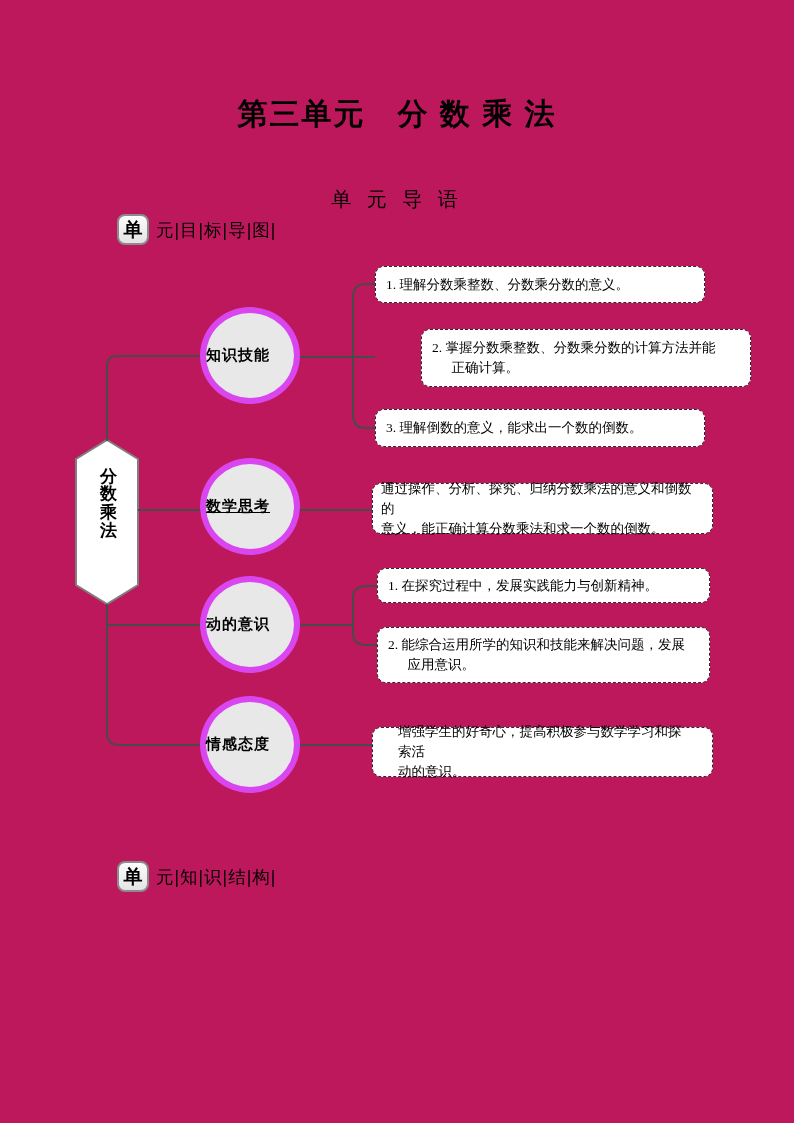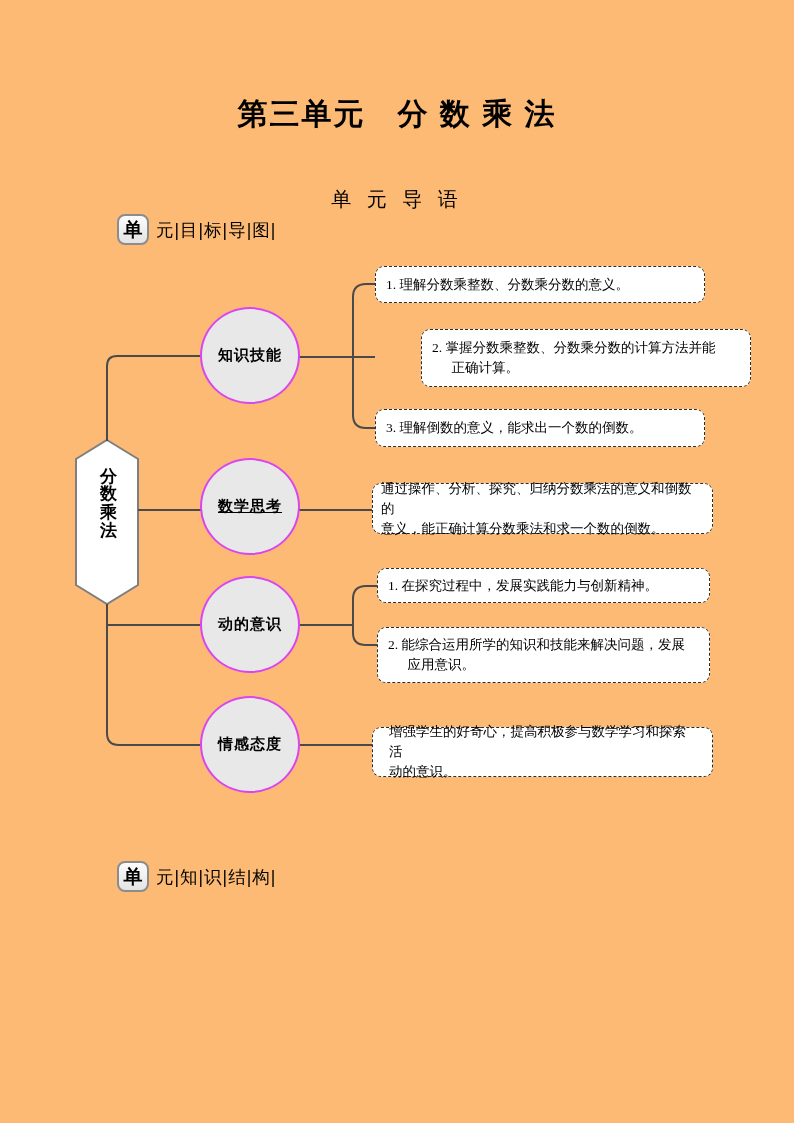--- a/index.html
+++ b/index.html
@@ -1,17 +1,17 @@
 <!DOCTYPE html>
 <html><head>
 <meta charset="utf-8">
 <style>
   html,body { margin:0; padding:0; background:#ffffff; }
   .page {
-    position:relative; width:794px; height:1123px; background:#fdba74;
+    position:relative; width:794px; height:1123px; background:#be185d;
     font-family:"Liberation Sans","DejaVu Sans",sans-serif; color:#000;
     overflow:hidden;
   }
   .title {
     position:absolute; top:94px; left:0; width:100%; margin:0;
     text-align:center; font-size:30px; font-weight:bold; letter-spacing:2px;
   }
   .subtitle {
     position:absolute; top:186px; left:0; width:100%;
     text-align:center; font-size:20px; letter-spacing:5px;
@@ -24,22 +24,22 @@
     width:28px; height:27px; border:2px solid #8c8c8c; border-radius:8px;
     background:linear-gradient(180deg,#fcfcfc,#e4e4e4);
     font-size:19px; font-weight:bold;
   }
   .section-label { font-size:17.5px; letter-spacing:1px; }
 
   .diagram-svg { position:absolute; left:0; top:0; z-index:1; }
 
   .ellipse {
     position:absolute; width:100px; height:97px; border-radius:50%;
-    background:#e8e8e8; border:2px solid #d946ef; box-sizing:border-box;
-    display:flex; align-items:center; justify-content:center;
+    background:#e8e8e8; border:6px solid #d946ef; box-sizing:border-box;
+    display:flex; align-items:center; 
     font-weight:bold; font-size:15px; letter-spacing:1px; z-index:2;
   }
   .e1 { left:200px; top:307px; }
   .e2 { left:200px; top:458px;text-decoration:underline; }
   .e3 { left:200px; top:576px; }
   .e4 { left:200px; top:696px; }
 
   .hex-label {
     position:absolute; left:97px; top:453px; z-index:2;
     writing-mode:vertical-rl; text-orientation:upright;
@@ -53,21 +53,21 @@
     font-size:13.5px; line-height:20px;
   }
   .dbox span { white-space:pre-line; display:block; }
   .hang span { padding-left:1.45em; text-indent:-1.45em;font-family:Liberation Serif, serif; }
   .b1 { left:375px; top:266px; width:330px; height:37px; }
   .b2 { left:375px; top:329px; width:330px; height:58px;margin-left:46px; }
   .b3 { left:375px; top:409px; width:330px; height:38px; }
   .b4 { left:372px; top:483px; width:341px; height:51px; padding:8px 8px; }
   .b5 { left:377px; top:568px; width:333px; height:35px; }
   .b6 { left:377px; top:627px; width:333px; height:56px; }
-  .b7 { left:372px; top:727px; width:341px; height:50px; padding:3px 16px; }
+  .b7 { left:372px; top:727px; width:341px; height:50px; padding:3px 25px; }
 </style>
 </head>
 <body>
 
 <div class="page">
 
   <h1 class="title">第三单元　分 数 乘 法</h1>
   <div class="subtitle">单 元 导 语</div>
 
   <div class="section-header sh-top">

